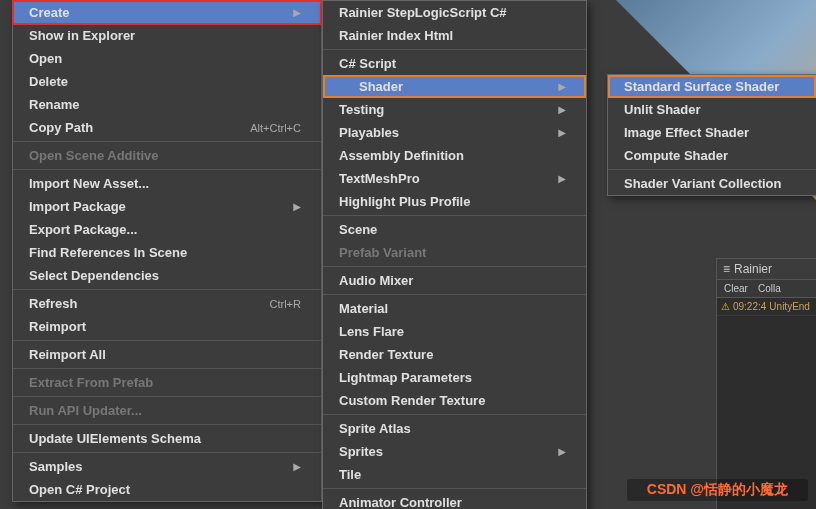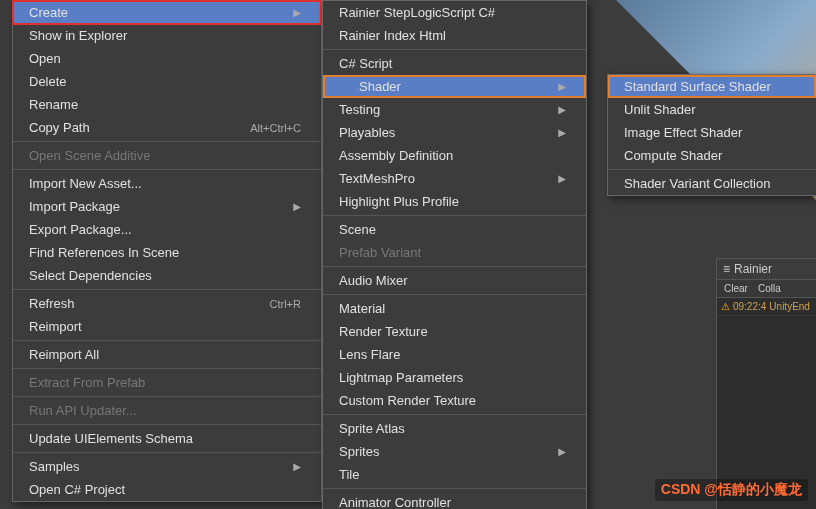--- a/index.html
+++ b/index.html
@@ -80,21 +80,21 @@
 
     
     .csdn-watermark {
       position: absolute;
       bottom: 8px;
       right: 8px;
       color: #ff6b35;
       font-size: 14px;
       font-weight: bold;
       background: rgba(0,0,0,0.3);
-      padding: 2px 6px;
+      padding: 2px 20px;
       border-radius: 3px;
     }
 
     
     .ctx-menu-1 {
       position: absolute;
       top: 0;
       left: 12px;
       width: 310px;
       background: #3c3c3c;
@@ -155,20 +155,21 @@
       color: #aaa;
       font-size: 11px;
       margin-left: 24px;
     }
     .menu-item .arrow {
       font-size: 10px;
       color: #aaa;
     }
     .menu-item-label {
       flex: 1;
+      font-weight: bold;
     }
   </style>
 </head>
 <body>
 
 <div class="bg-editor"></div>
 <div class="bg-top-right"></div>
 
 <div class="console-panel">
   <div class="console-title-bar">
@@ -308,24 +309,24 @@
   </div>
   <div class="menu-separator"></div>
   <div class="menu-item">
     <span class="menu-item-label">Audio Mixer</span>
   </div>
   <div class="menu-separator"></div>
   <div class="menu-item">
     <span class="menu-item-label">Material</span>
   </div>
   <div class="menu-item">
+    <span class="menu-item-label">Lens Flare</span>
+  </div>
+  <div class="menu-item">
     <span class="menu-item-label">Render Texture</span>
-  </div>
-  <div class="menu-item">
-    <span class="menu-item-label">Lens Flare</span>
   </div>
   <div class="menu-item">
     <span class="menu-item-label">Lightmap Parameters</span>
   </div>
   <div class="menu-item">
     <span class="menu-item-label">Custom Render Texture</span>
   </div>
   <div class="menu-separator"></div>
   <div class="menu-item">
     <span class="menu-item-label">Sprite Atlas</span>

